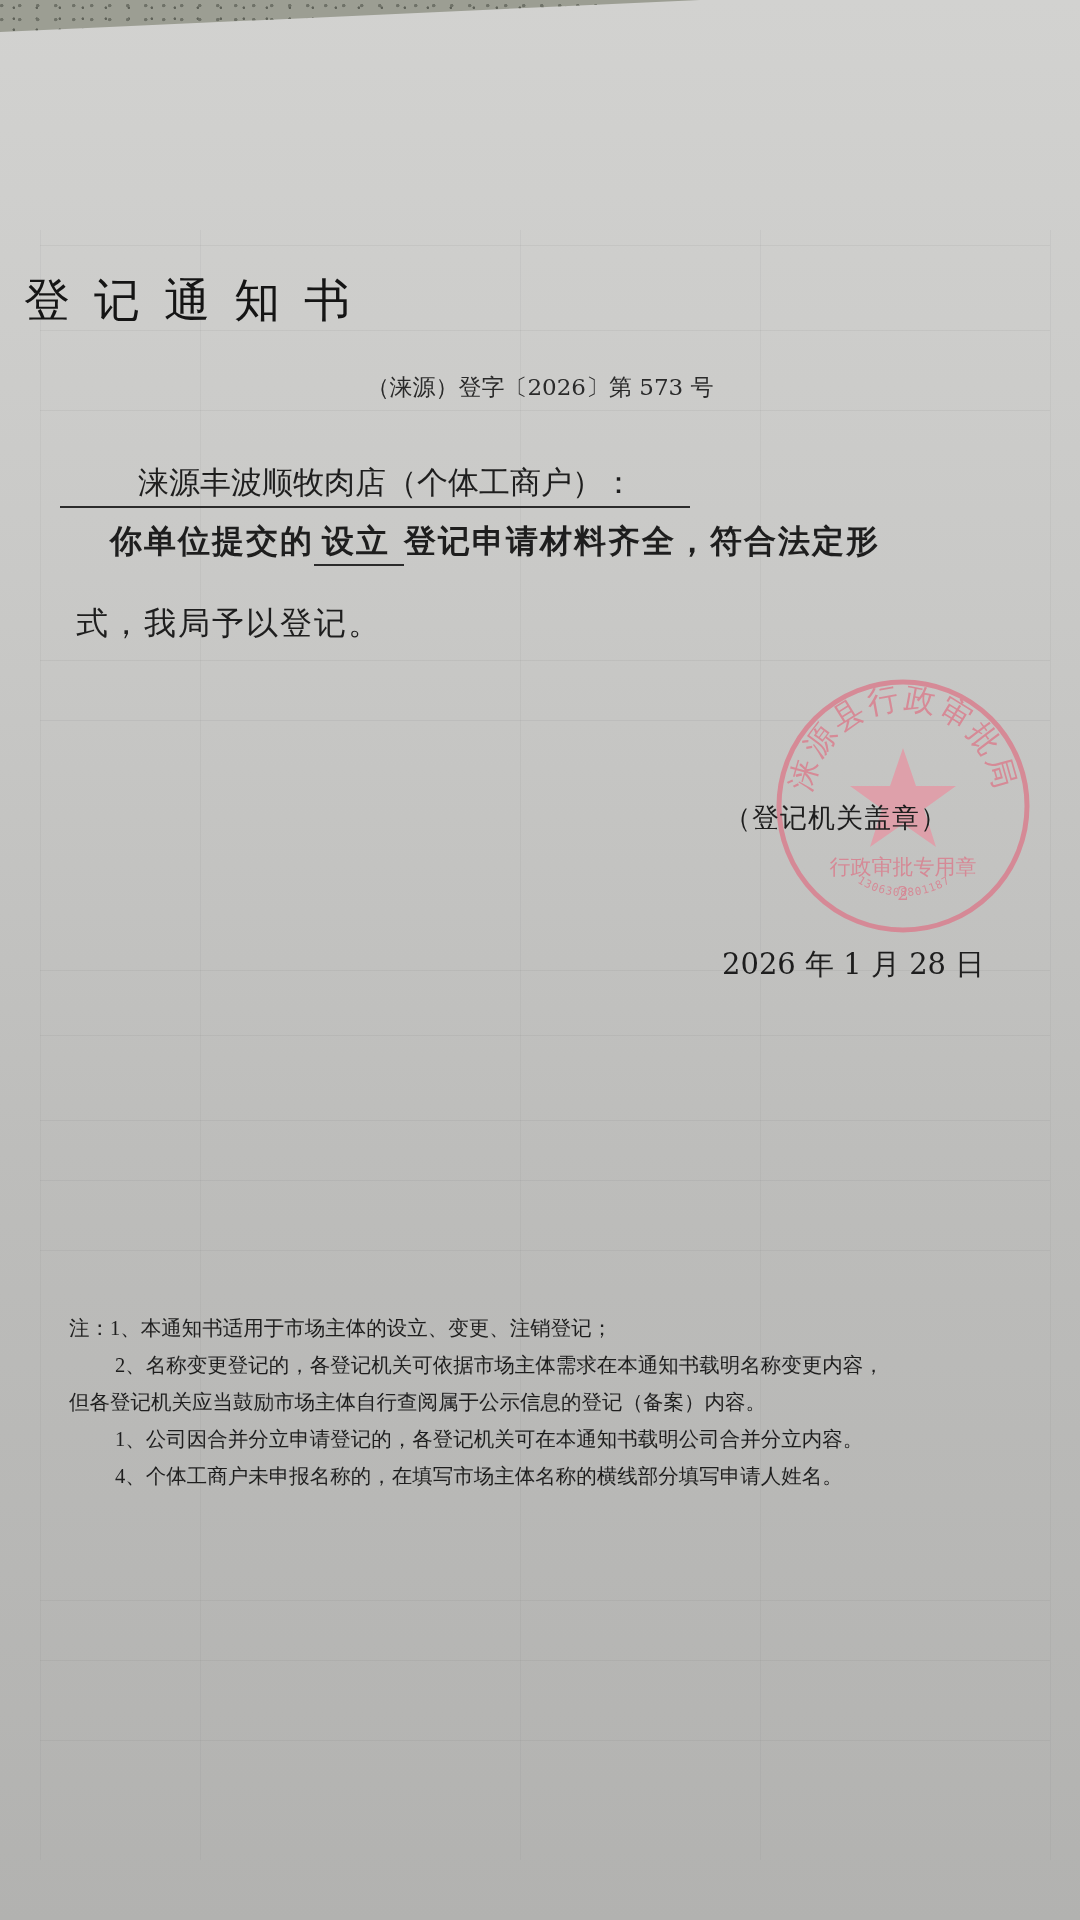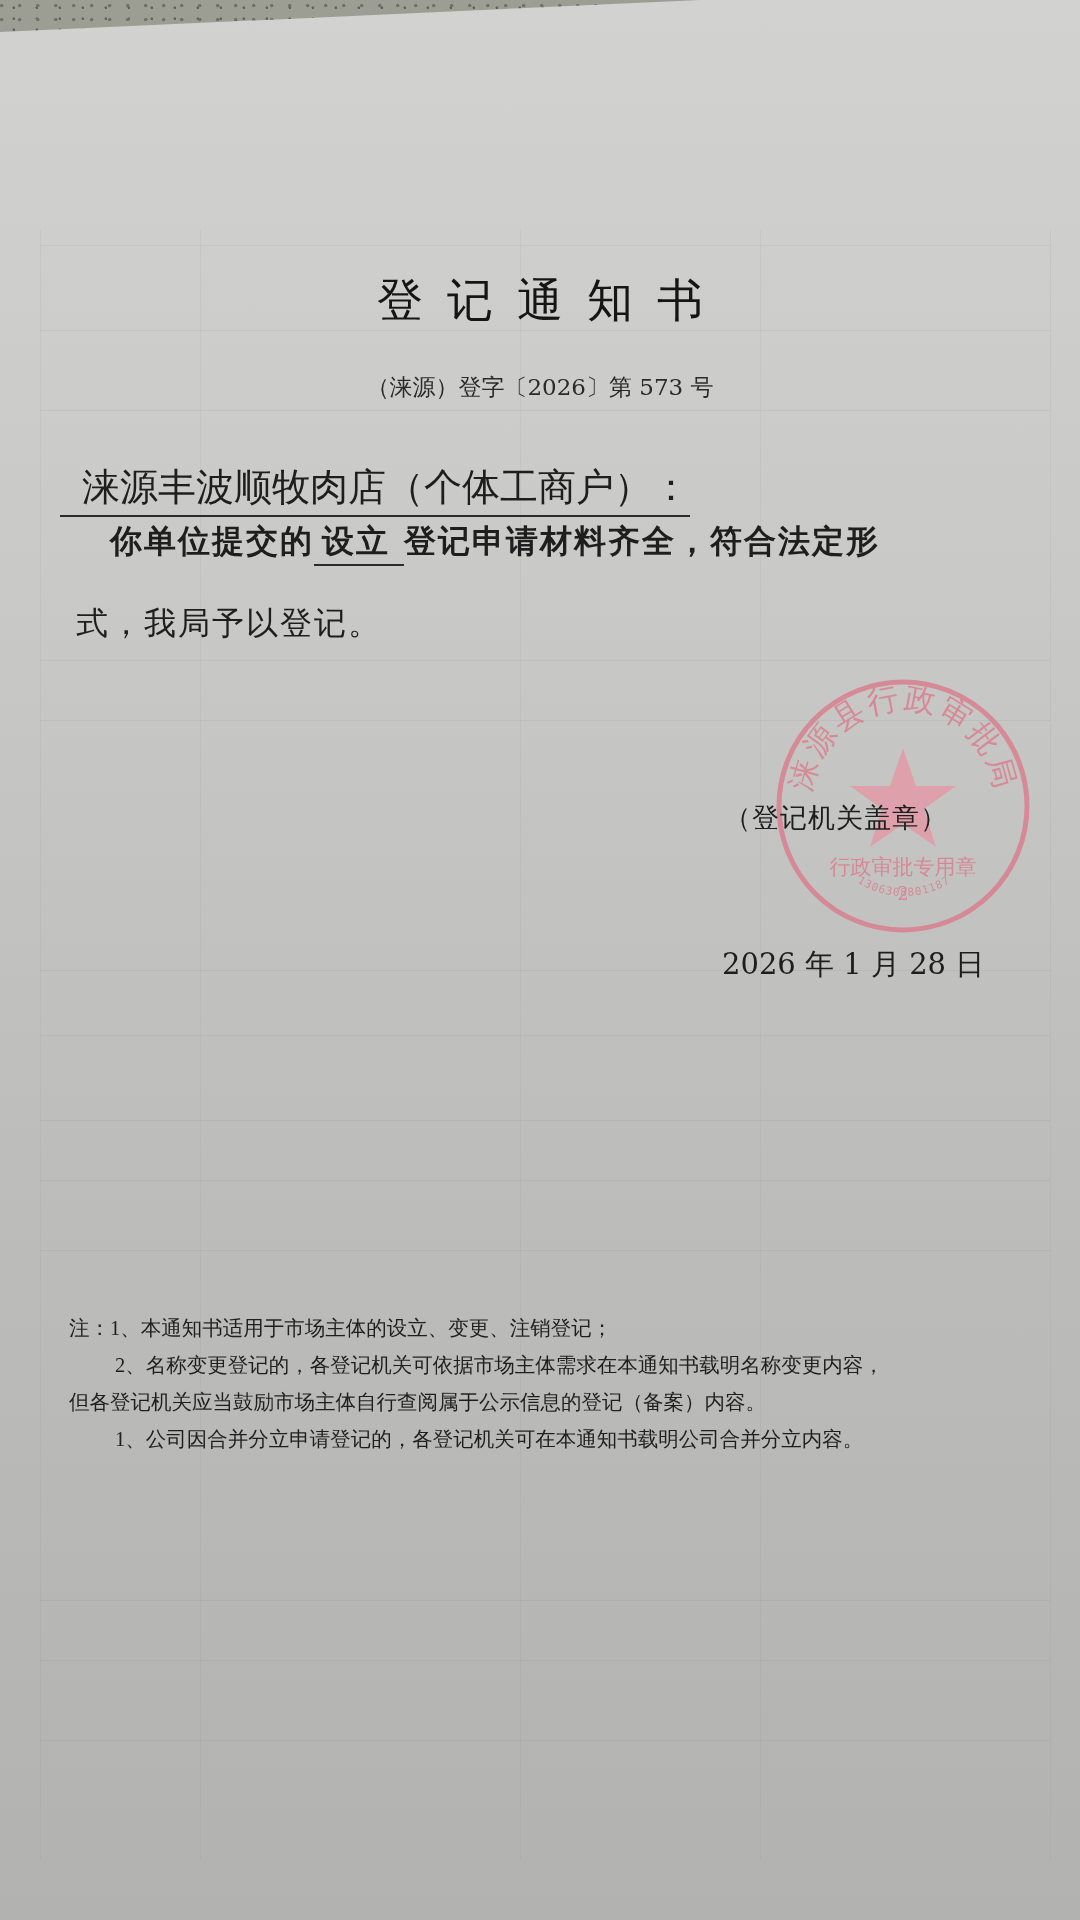--- a/index.html
+++ b/index.html
@@ -14,33 +14,33 @@
     background: radial-gradient(circle at 10% 40%, #6f7268 1.5px, transparent 2px) 0 0/18px 14px,
                 radial-gradient(circle at 60% 70%, #5e6158 1px, transparent 1.6px) 0 0/23px 11px,
                 #9c9e93;
     clip-path: polygon(0 0, 100% 0, 100% 0, 0 100%);
   }
   .ghost-grid { position:absolute; inset:0; pointer-events:none; }
   .ghost-grid .h { position:absolute; left:40px; right:30px; height:1px; background:rgba(120,120,118,0.10); }
   .ghost-grid .v { position:absolute; top:230px; bottom:60px; width:1px; background:rgba(120,120,118,0.08); }
 
   .title {
-    position:absolute; top:270px; left:0; width:1080px; text-align:center;
+    position:absolute; top:270px; left:0; width:1080px; 
     font-family:"DejaVu Sans","Liberation Sans",sans-serif;
     font-size:46px; letter-spacing:24px; font-weight:normal; color:#151515;
     padding-left:24px; box-sizing:border-box;
   }
   .ref {
     position:absolute; top:372px; left:0; width:1080px; text-align:center;
     font-size:23px; color:#2a2a2a;
   }
   .addressee {
     position:absolute; top:462px; left:60px; width:630px;
     border-bottom:2px solid #2b2b2b; padding-bottom:2px;
-    font-size:38px; color:#1e1e1e; display:flex; justify-content:space-between;
+    font-size:31px; color:#1e1e1e; display:flex; justify-content:center;
   }
   .addressee .name { padding-left:22px; }
   .body-line1 {
     position:absolute; top:520px; left:110px;
     font-size:32px; letter-spacing:2px; color:#1e1e1e; white-space:nowrap;font-weight:bold;
   }
   .blank { display:inline-block; border-bottom:2px solid #2b2b2b; padding:0 14px 0 8px; }
   .body-line2 {
     position:absolute; top:602px; left:76px;
     font-size:32px; letter-spacing:2px; color:#1e1e1e;
@@ -123,13 +123,14 @@
 
 <div class="seal-note">（登记机关盖章）</div>
 
 <div class="date">2026 年 1 月 28 日</div>
 
 <div class="notes">
   <div>注：1、本通知书适用于市场主体的设立、变更、注销登记；</div>
   <div class="indent">2、名称变更登记的，各登记机关可依据市场主体需求在本通知书载明名称变更内容，</div>
   <div>但各登记机关应当鼓励市场主体自行查阅属于公示信息的登记（备案）内容。</div>
   <div class="indent">1、公司因合并分立申请登记的，各登记机关可在本通知书载明公司合并分立内容。</div>
+  <div class="indent">4、个体工商户未申报名称的，在填写市场主体名称的横线部分填写申请人姓名。</div>
 </div>
 
 </body></html>

